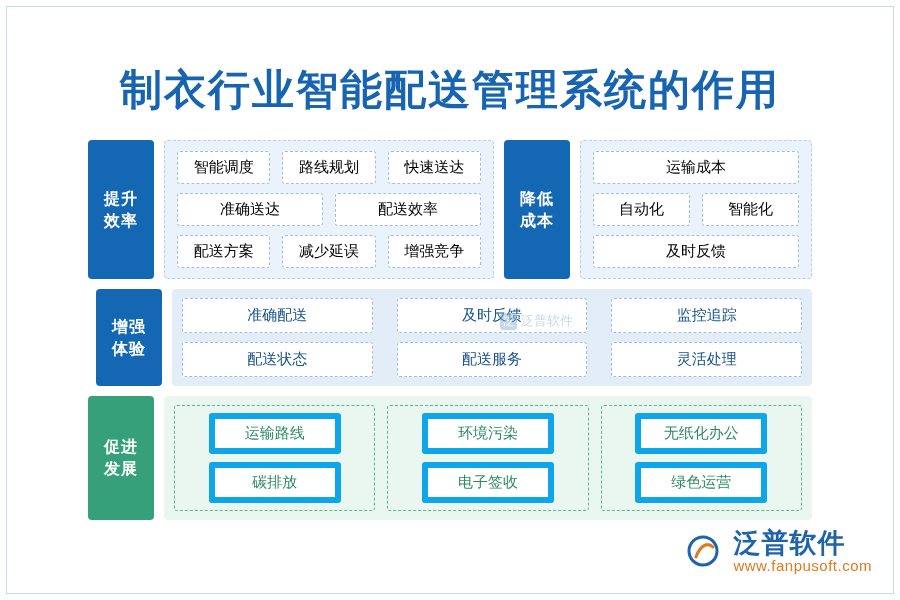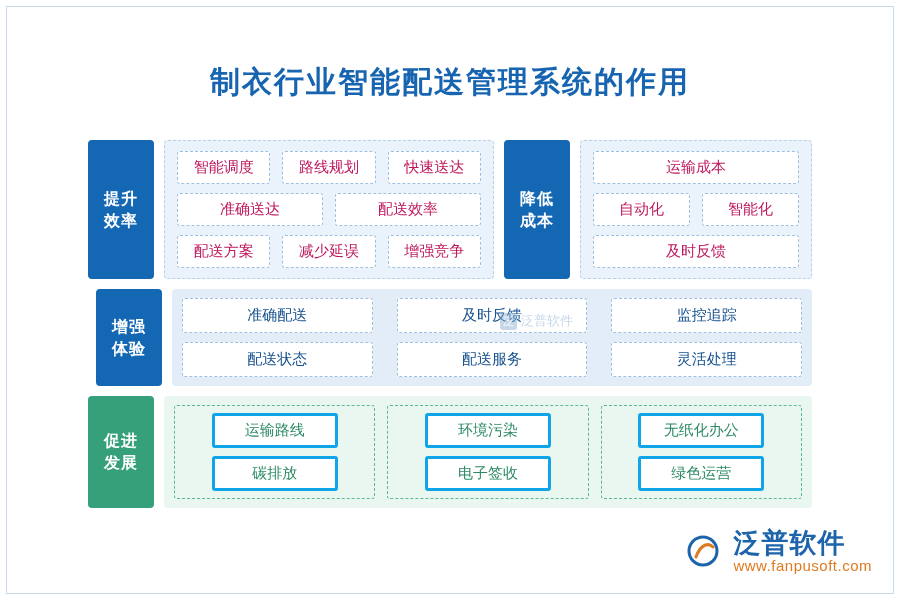--- a/index.html
+++ b/index.html
@@ -23,21 +23,21 @@
     border: 1px solid #c9d8ea;
     box-sizing: border-box;
     pointer-events: none;
   }
   .title {
     position: absolute;
     top: 62px;
     left: 0;
     width: 900px;
     text-align: center;
-    font-size: 30px;
+    font-size: 42px;
     font-weight: bold;
     color: #1764b0;
     letter-spacing: 2px;
     font-family: Liberation Mono, monospace;
   }
 
   .diagram {
     position: absolute;
     left: 88px;
     top: 140px;
@@ -89,21 +89,21 @@
   }
   .grid-line {
     display: flex;
     gap: 12px;
   }
   .cell {
     flex: 1 1 0;
     background: #ffffff;
     border: 1px dashed #9dbfe0;
     border-radius: 3px;
-    color: #be185d;
+    color: #000000;
     font-size: 15px;
     text-align: center;
     padding: 6px 2px;
     font-family: "DejaVu Sans", sans-serif;
     white-space: nowrap;
   }
   .sec1-left { flex: 0 0 330px; }
   .sec1-right { flex: 1 1 auto; }
 
   
@@ -146,21 +146,21 @@
     flex: 1 1 0;
     border: 1px dashed #5cb795;
     border-radius: 3px;
     padding: 7px 8px;
     display: flex;
     flex-direction: column;
     gap: 8px;
     align-items: center;
   }
   .sec3-item {
-    border: 3px solid #0ea5e9;
+    border: 6px solid #0ea5e9;
     border-radius: 3px;
     color: #2b8a63;
     background: #ffffff;
     font-size: 15px;
     text-align: center;
     padding: 5px 14px;
     font-family: "DejaVu Sans", sans-serif;
     min-width: 92px;
   }
 

